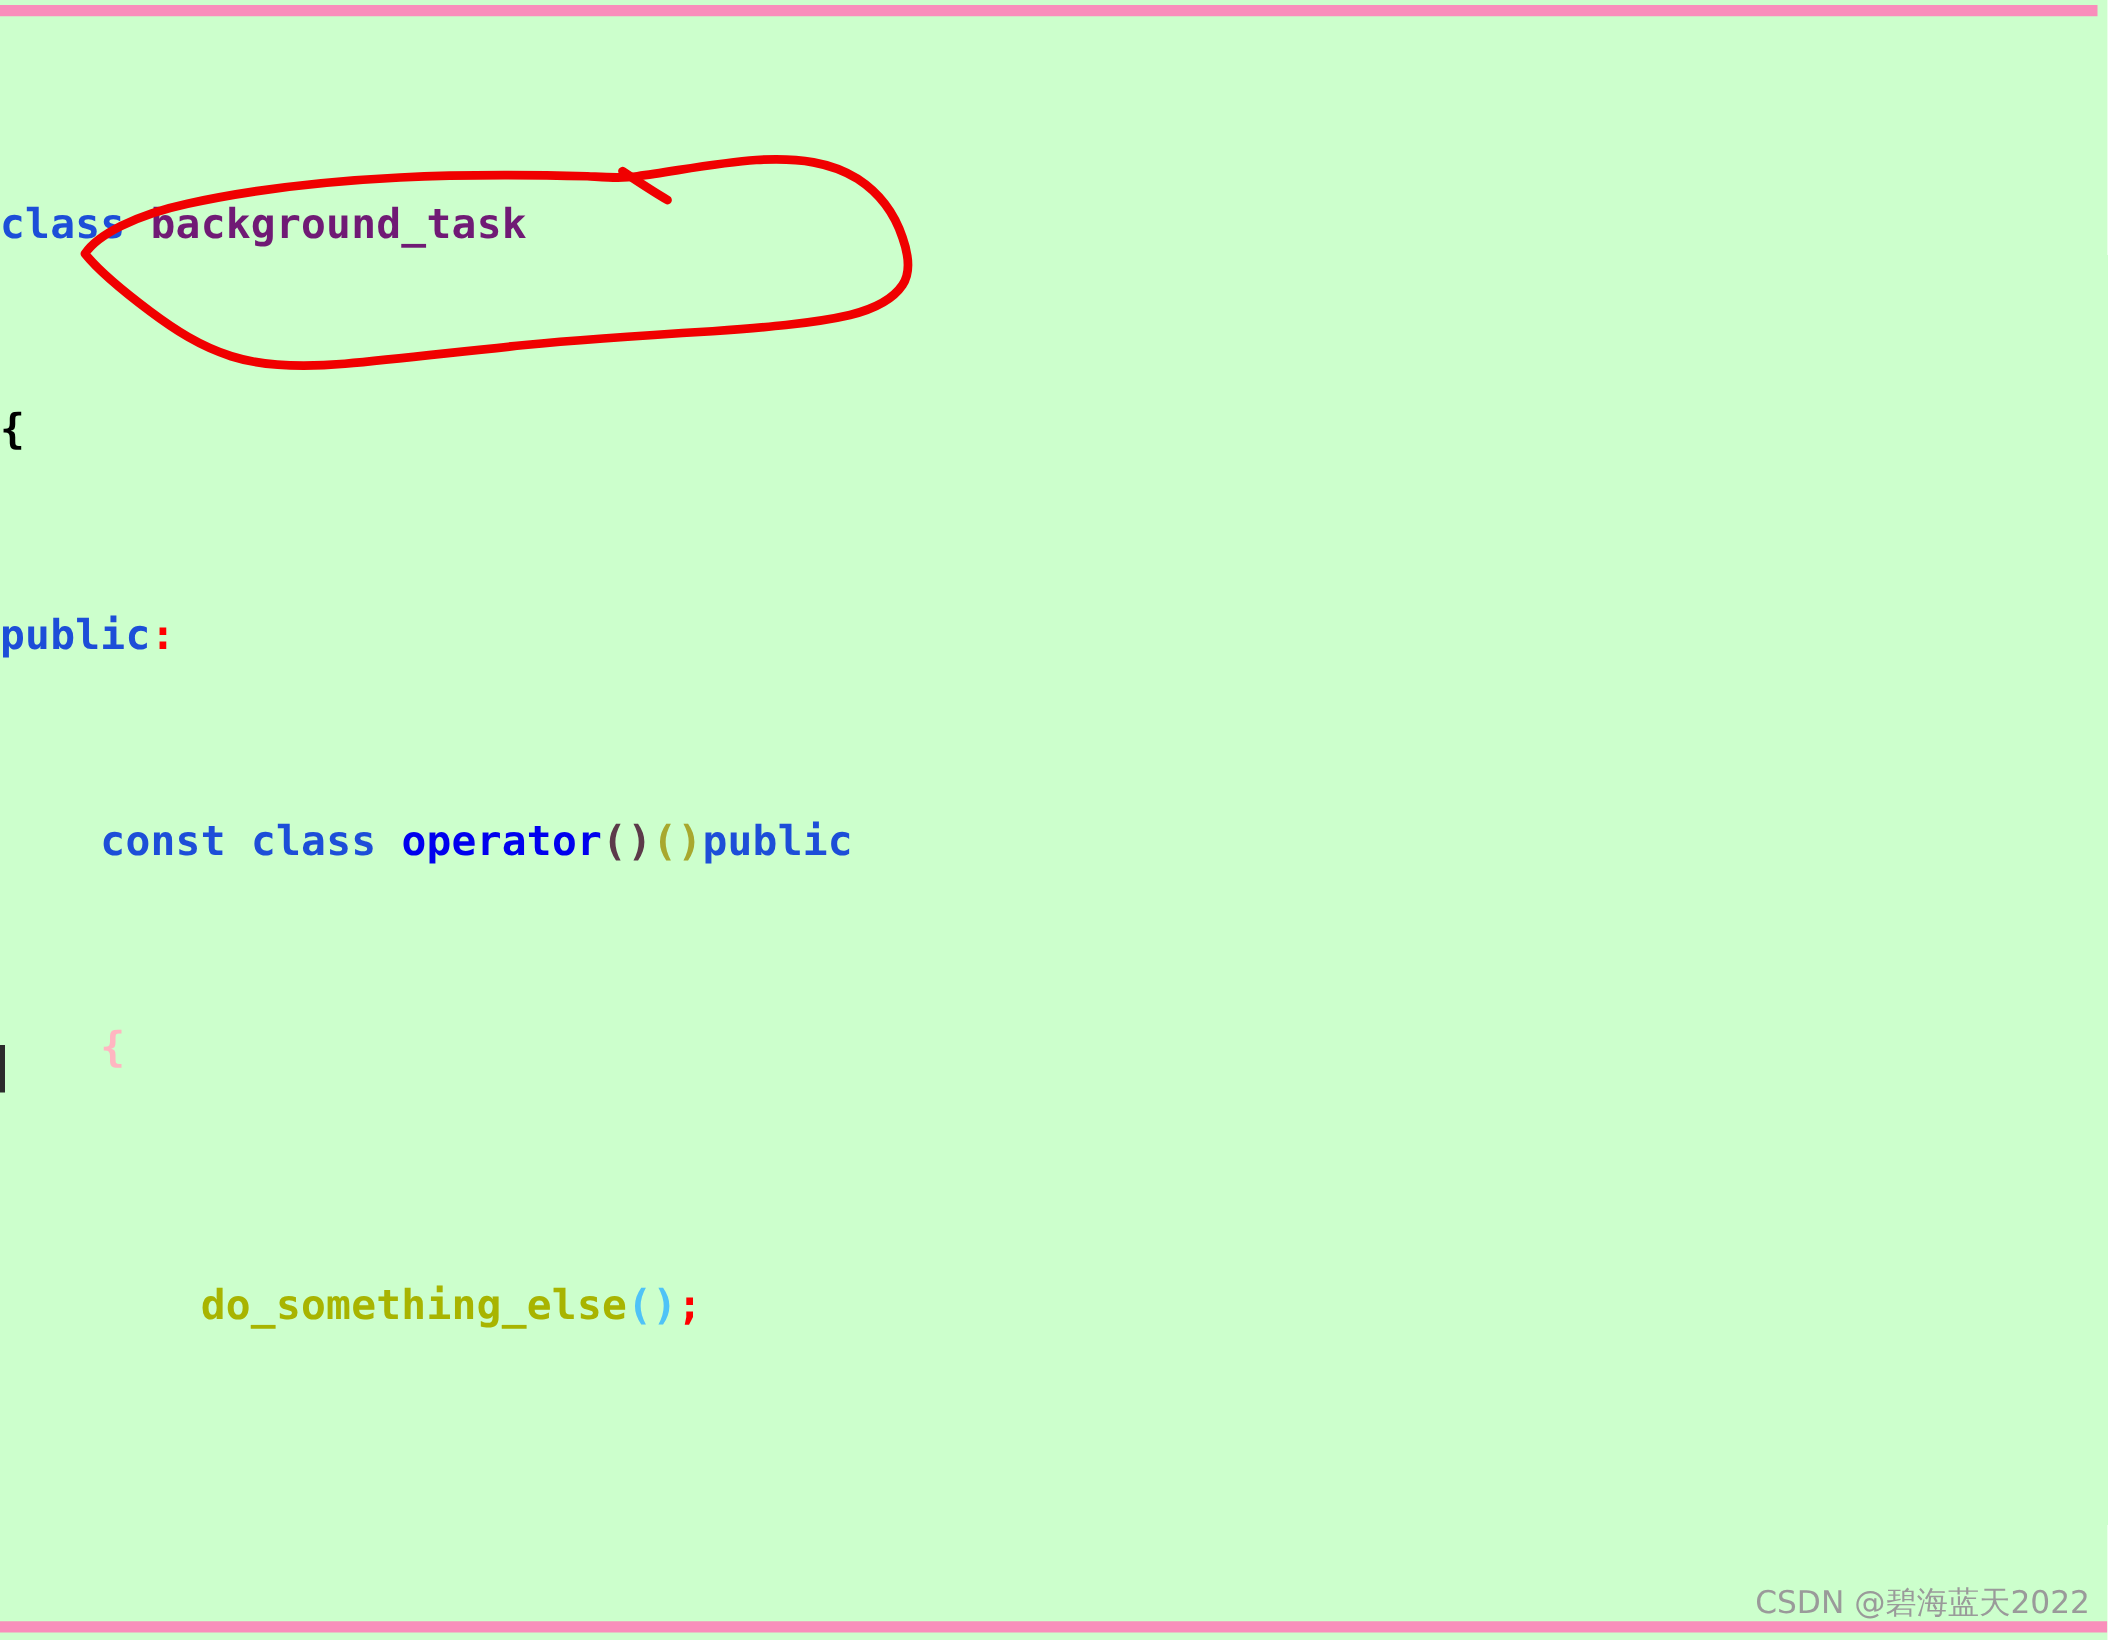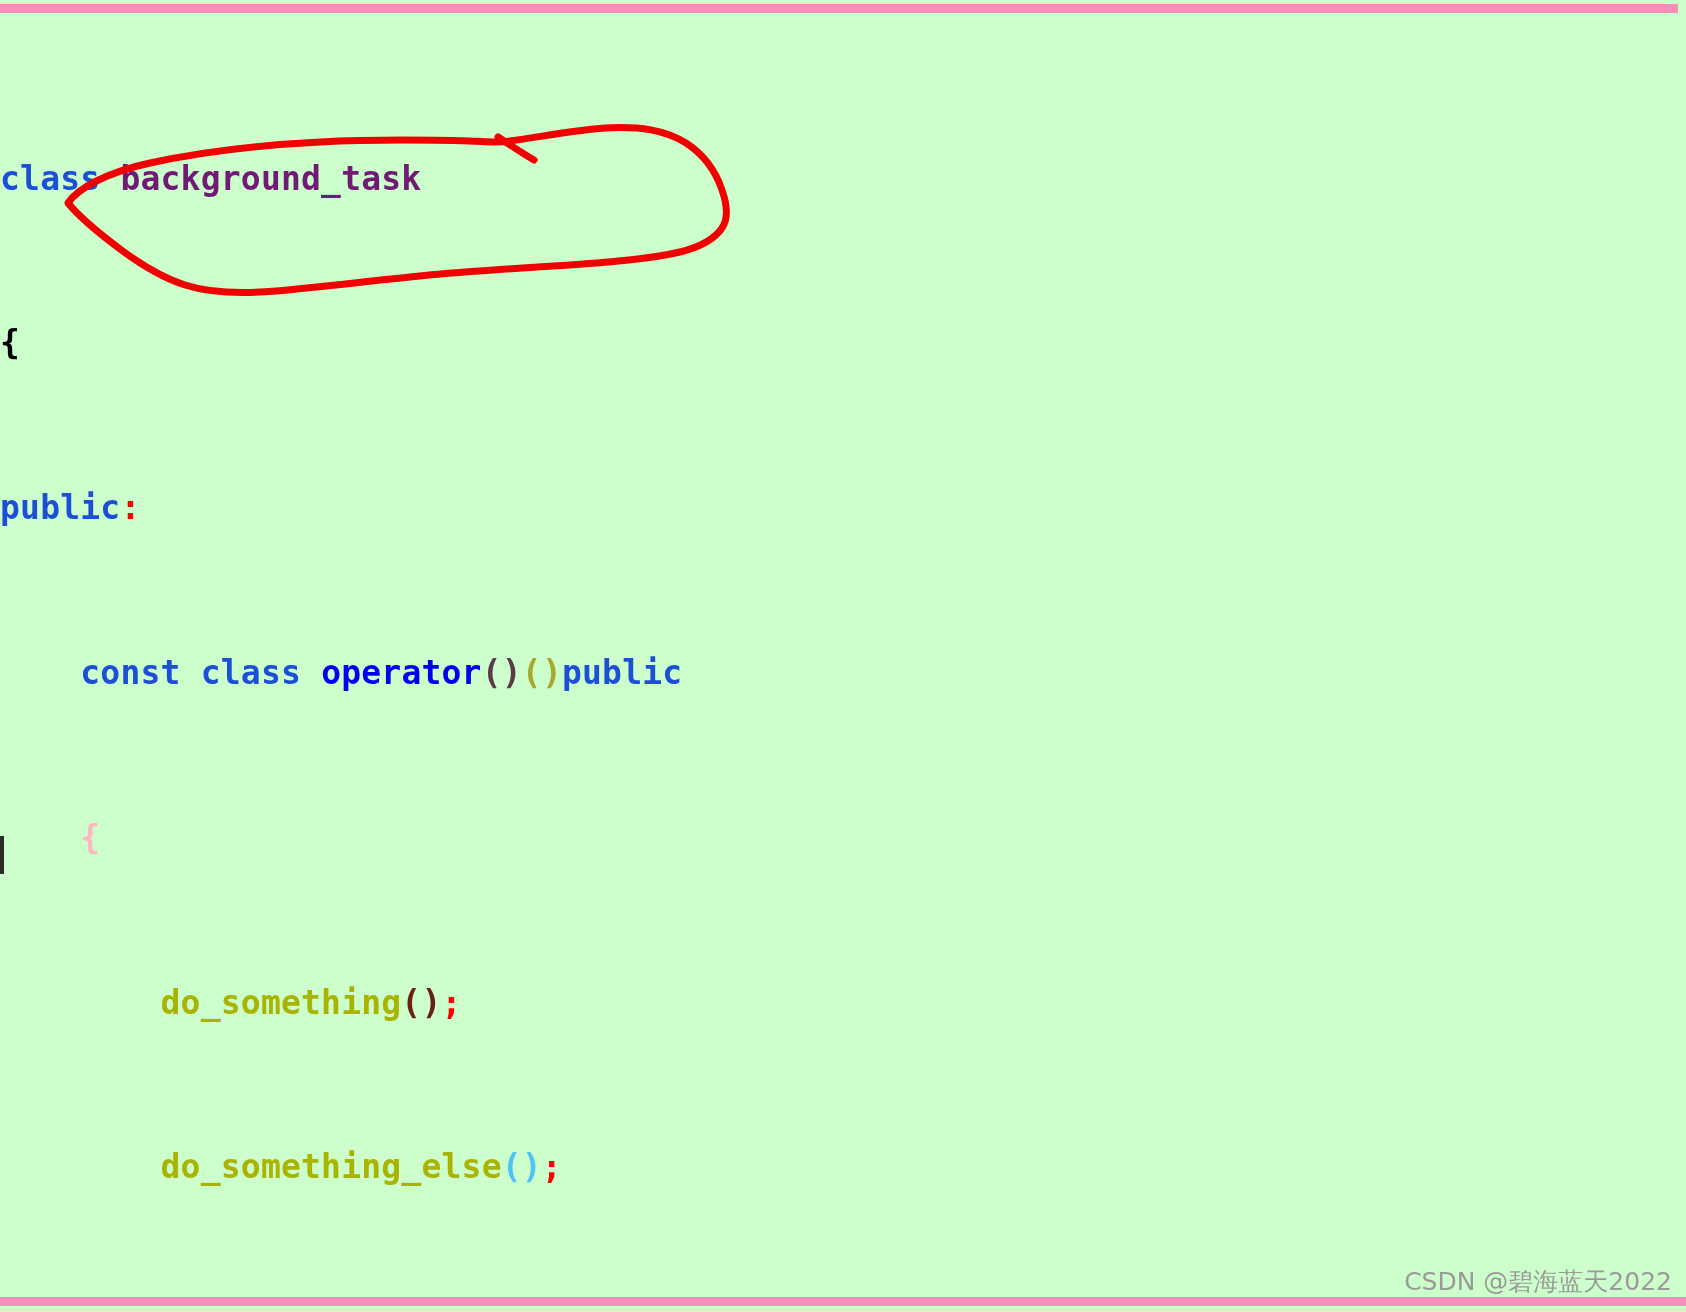--- a/index.html
+++ b/index.html
@@ -99,21 +99,20 @@
     <div class="line"><span class="kw">class</span><span class="plain"> </span><span class="type">background_task</span></div>
 
     <div class="line"><span class="brace-k">{</span></div>
 
     <div class="line"><span class="kw">public</span><span class="op">:</span></div>
 
     <div class="line"><span class="plain">    </span><span class="kw">const</span> <span class="kw">class</span> <span class="fn">operator</span><span class="paren-d">()</span><span class="paren-o">()</span><span class="kw">public</span></div>
 
     <div class="line"><span class="plain">    </span><span class="brace-p">{</span></div>
 
-    <div class="line"><span class="plain">        </span><span class="id">do_something</span><span class="paren-m">()</span><span class="op">;</span></div>
 
     <div class="line"><span class="plain">        </span><span class="id">do_something_else</span><span class="paren-c">()</span><span class="op">;</span></div>
 
     <div class="line"></div>
 
     
 
     
 
     

